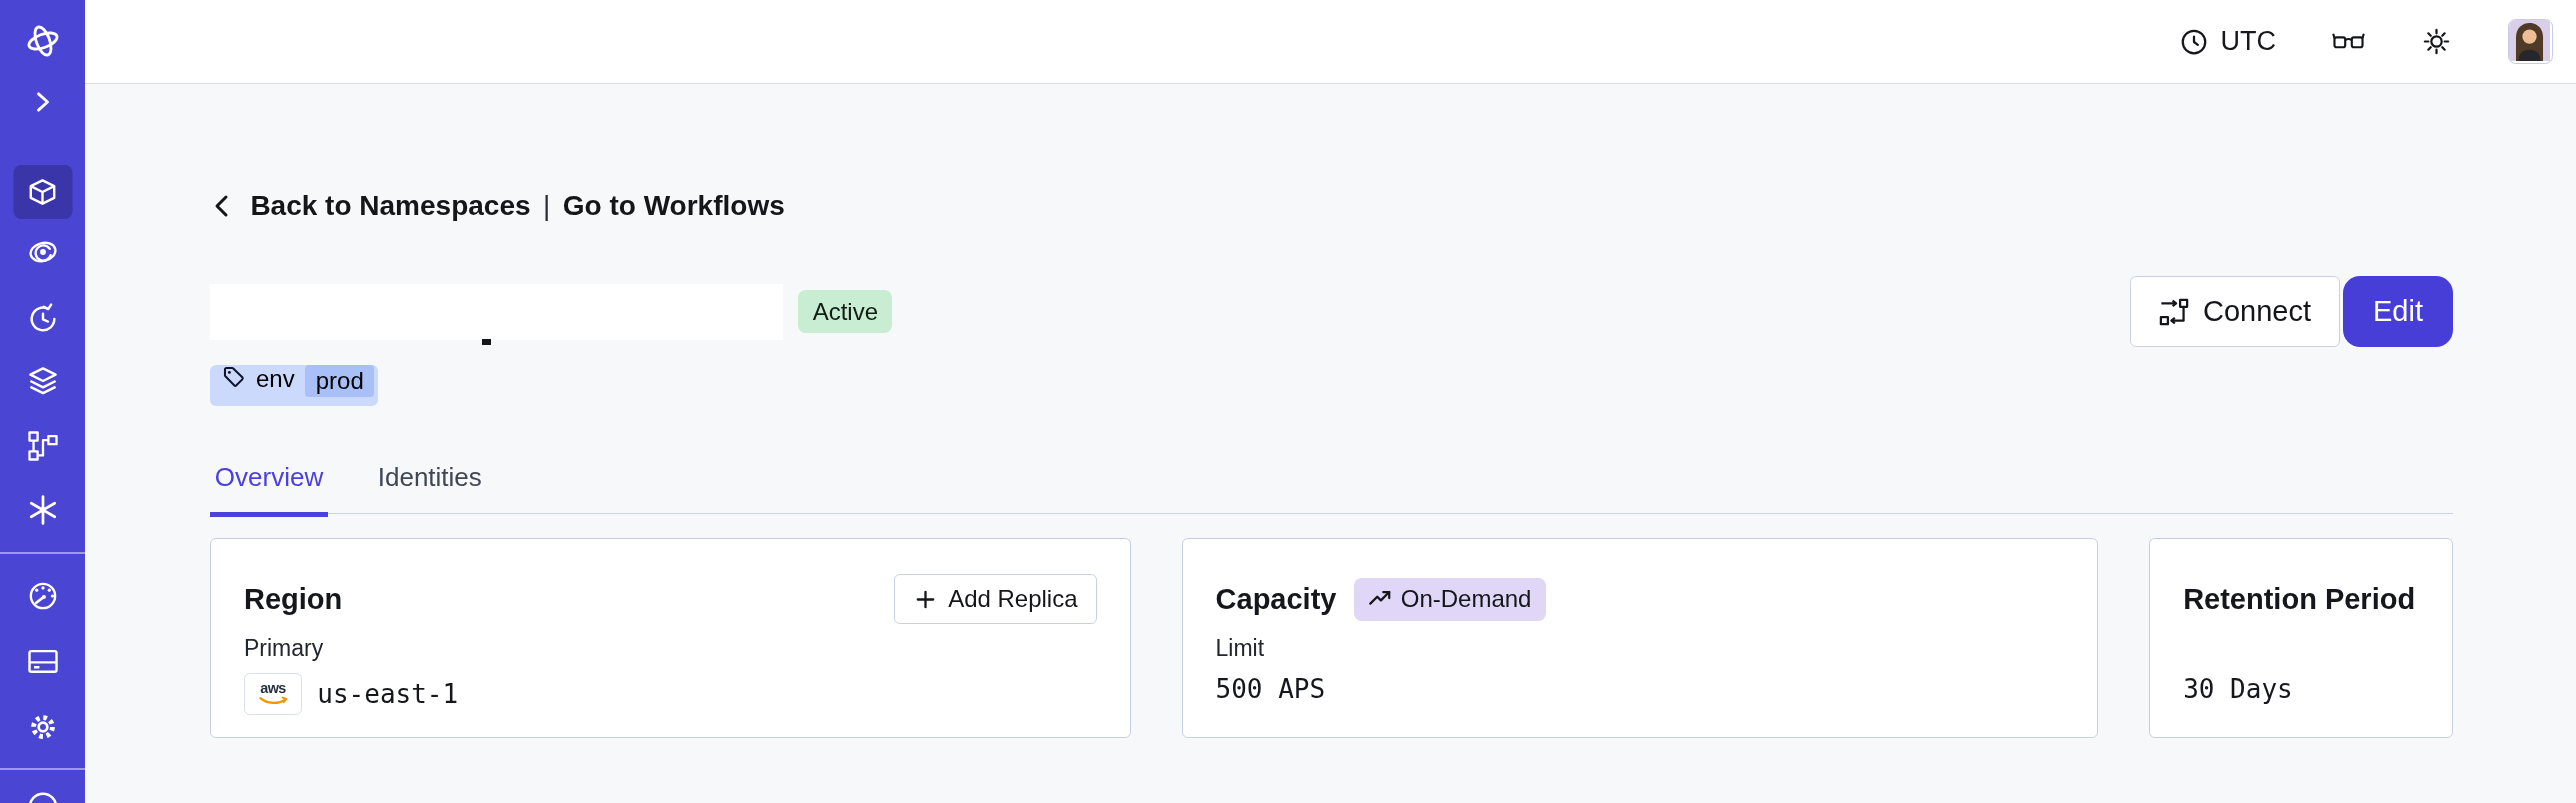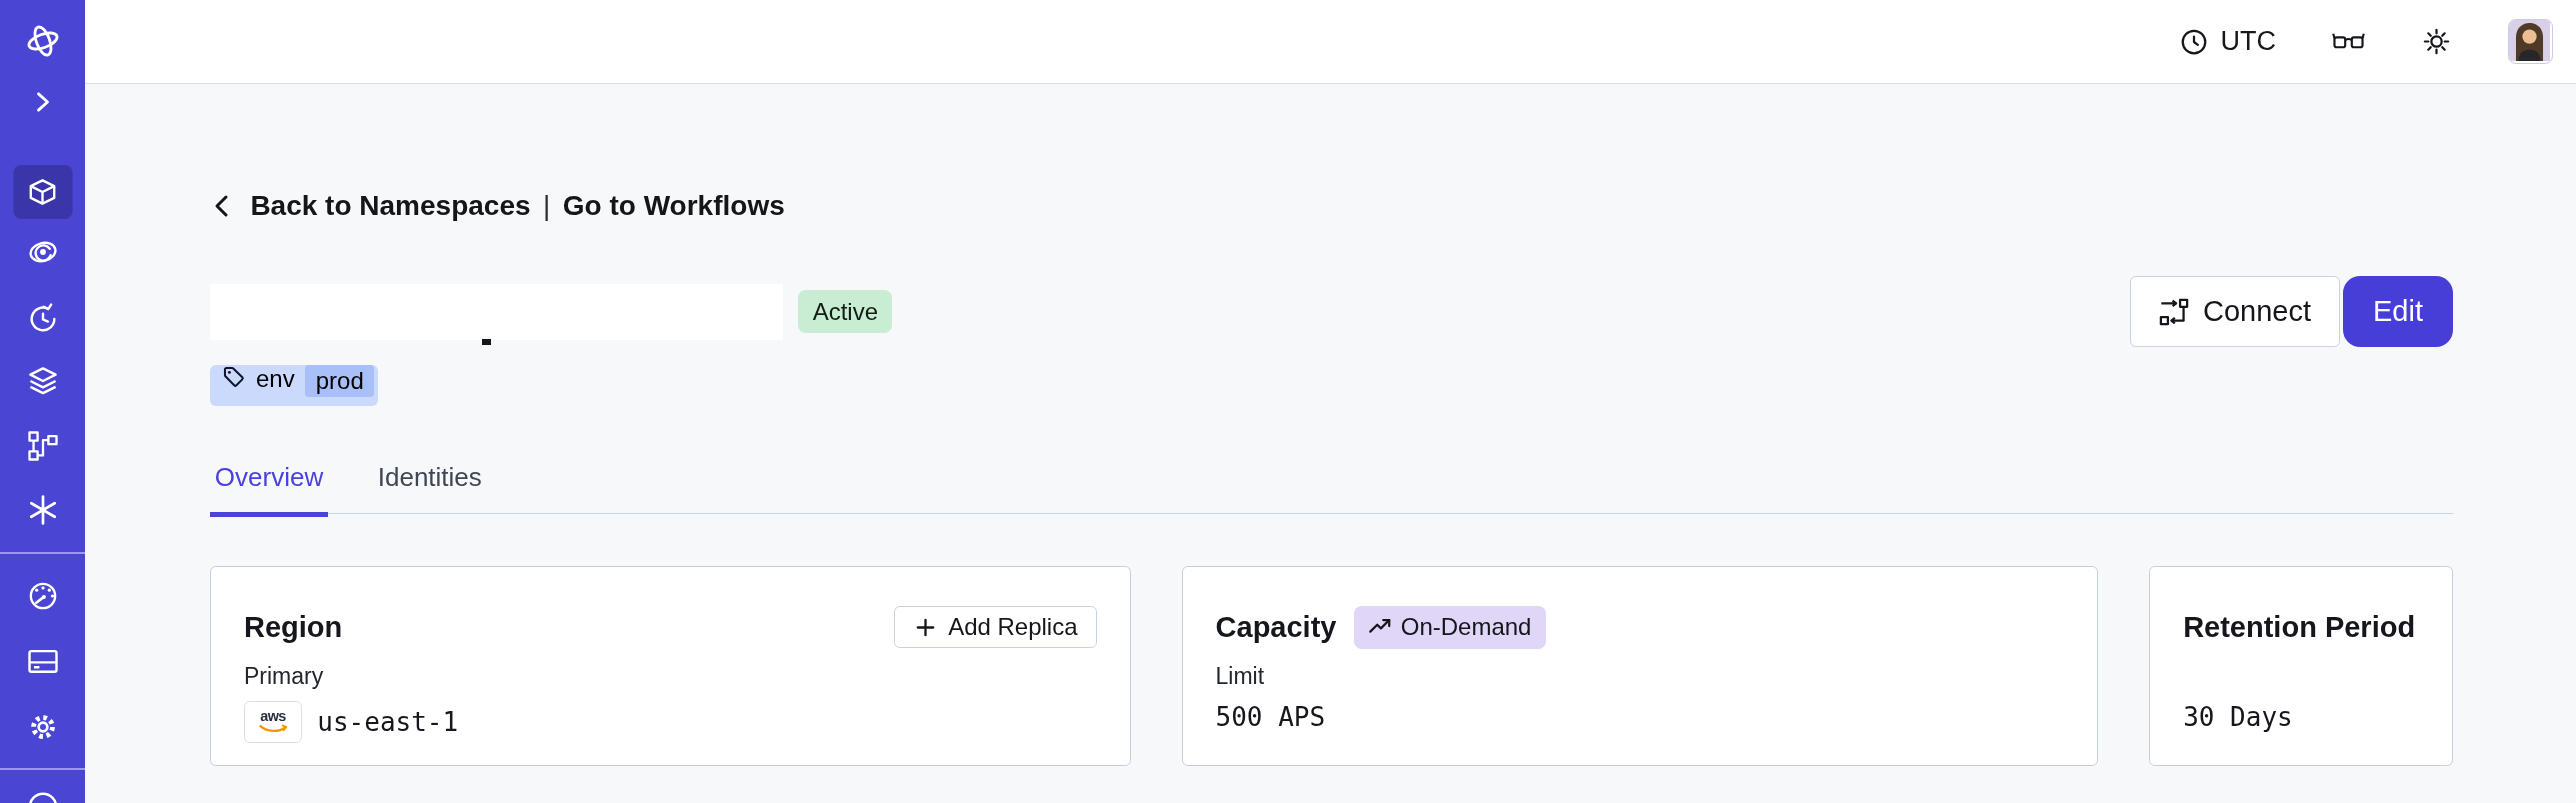--- a/index.html
+++ b/index.html
@@ -64,30 +64,30 @@
   .chip {
     display:inline-flex; align-items:flex-start; gap:10.5px; height:41px; padding:0 3.8px 0 11.5px;
     background:#CBD9FC; border-radius:5.8px; font-size:24px; color:#000000; cursor:pointer;
   }
   .chip .chip-val { background:#A9BFF8; border-radius:3.8px; padding:1.9px 10.5px; line-height:28px; }
 
   .tabs { margin-top:56px; display:flex; gap:45px; border-bottom:1.9px solid #CCD4E2; }
   .tab { font-size:26px; font-weight:500; color:#3F4654; padding:0 4.8px 19px 4.8px; border-bottom:5.8px solid transparent; margin-bottom:-3.8px; cursor:pointer; line-height:31px;}
   .tab.active { color:#4B41DB; border-bottom-color:#4B41DB; }
 
-  .cards { margin-top:52px; display:flex; gap:51px; }
+  .cards { margin-top:24px; display:flex; gap:51px; }
   .card { background:#fff; border:1.9px solid #C5CEE0; border-radius:5.8px; height:200px; padding:35px 33px; }
   .card.region { width:921px; }
   .card.capacity { width:917px; }
   .card.retention { width:304px; }
   .card-head { display:flex; align-items:center; justify-content:space-between; min-height:50px; }
   .card-title { font-size:29px; font-weight:600; color:#15171c; line-height:36px; }
   .title-group { display:flex; align-items:center; gap:17.3px; }
   .btn-secondary {
-    display:flex; align-items:center; gap:10.5px; height:42px; padding:0 18px;
+    display:flex; align-items:center; gap:10.5px; height:50px; padding:0 18px;
     background:#fff; border:1.9px solid #C8D1E3; border-radius:5.8px;
     font-size:24px; font-weight:500; color:#15161a; cursor:pointer; white-space:nowrap;
   }
   .badge-ondemand {
     display:flex; align-items:center; gap:8.6px; height:43px; padding:0 14.4px;
     background:#DFD6F8; border-radius:7.7px; font-size:24px; font-weight:500; color:#15161a;
   }
   .annotated { position:relative; }
   .annotation-box { position:absolute; left:-11.5px; right:-11.5px; top:-10.5px; bottom:-12.5px; border:6.7px solid #E2432B; border-radius:1.9px; pointer-events:none; }
   .field-label { margin-top:9.6px; font-size:23px; color:#22262E; line-height:29px; }

